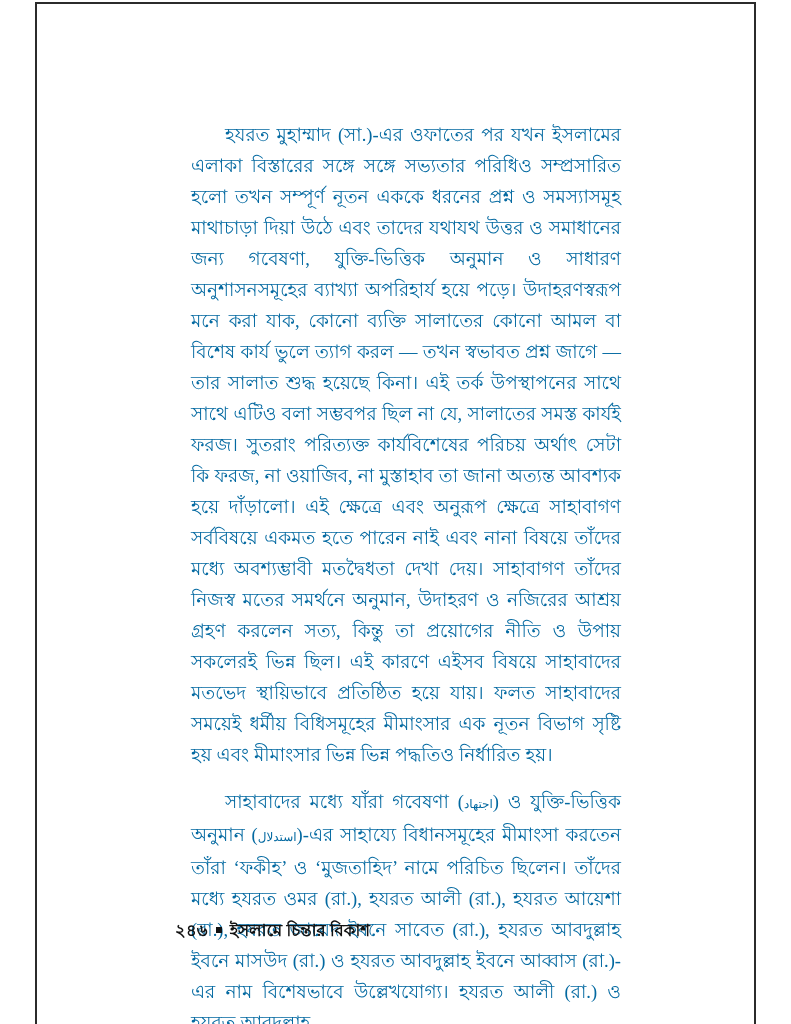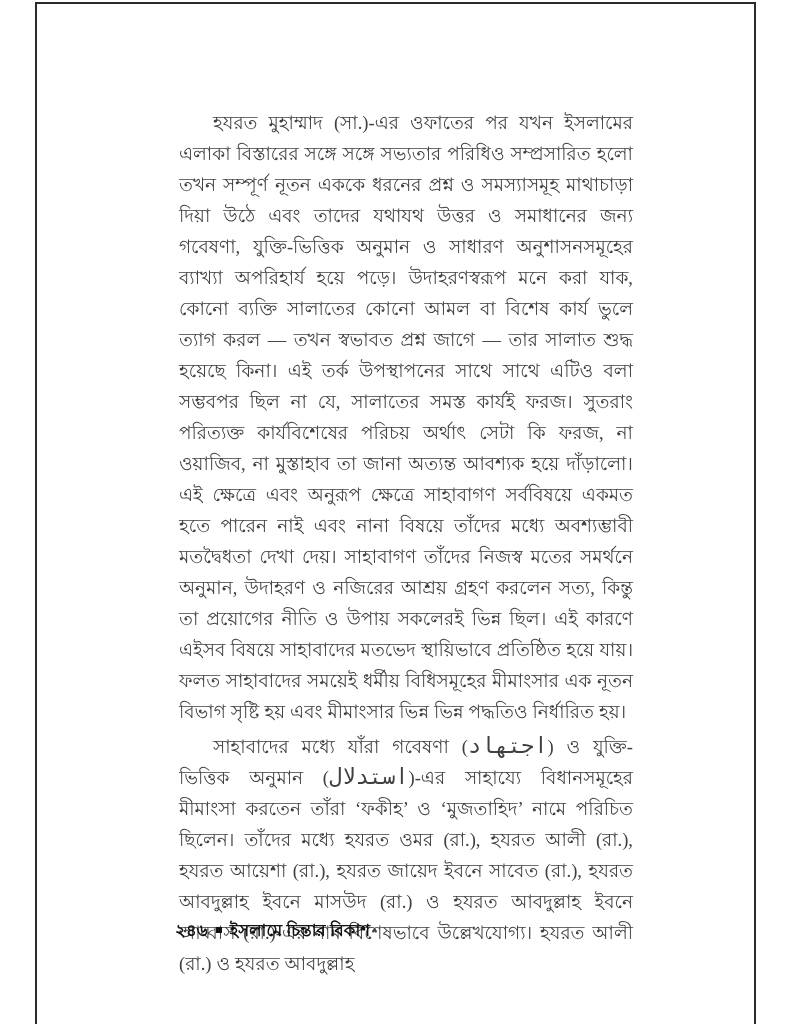--- a/index.html
+++ b/index.html
@@ -37,39 +37,39 @@
   }
 
   .text-column {
     position: absolute;
     left: 175px;
     top: 104px;
     width: 462px;
   }
 
   .para {
-    margin: 4px;
-    color: #404040;
+    margin: 16px;
+    color: #0369a1;
     font-family: "Liberation Serif", "DejaVu Serif", serif;
     font-size: 18.5px;
     line-height: 31px;
     text-align: justify;
     text-justify: inter-word;
     text-indent: 34px;
     word-spacing: 0.02em;
     font-weight: 500;
   }
 
   .para + .para {
     margin-top: 0;
   }
 
   .arabic {
-    font-family: Liberation Mono, monospace;
-    font-size: 22px;
+    font-family: Liberation Serif, serif;
+    font-size: 12px;
     direction: rtl;
     unicode-bidi: isolate;
   }
 
   .footer {
     position: absolute;
     left: 175px;
     top: 921px;
     display: flex;
     align-items: center;

